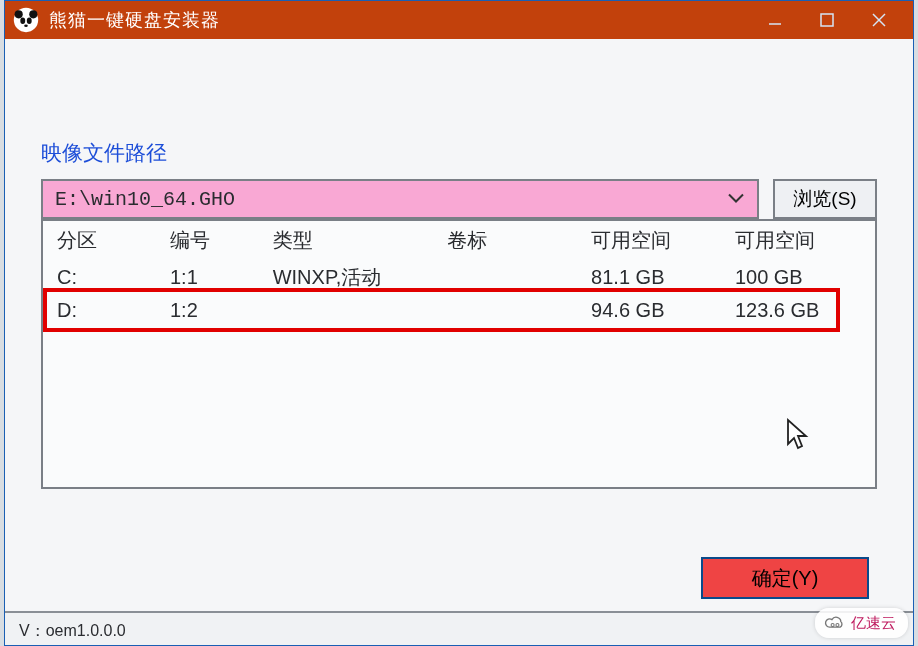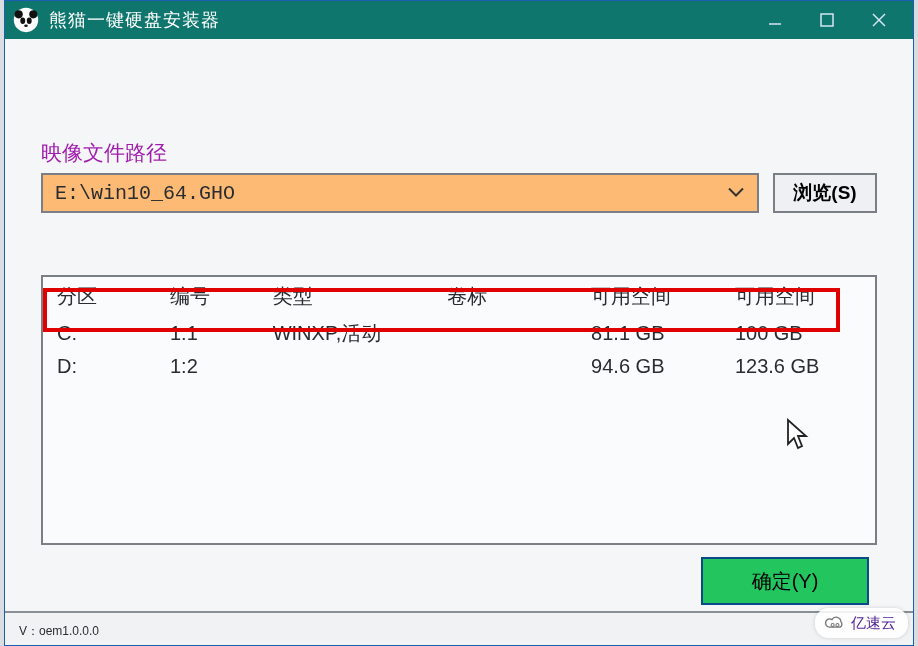--- a/index.html
+++ b/index.html
@@ -19,21 +19,21 @@
       position: absolute;
       left: 4px;
       top: 0;
       width: 910px;
       height: 646px;
       background: #f5f6f8;
       border: 1px solid #1a5fb4;
     }
     .titlebar {
       height: 38px;
-      background: #0f766e;
+      background: #c2410c;
       display: flex;
       align-items: center;
       padding: 0 8px;
       color: #fff;
       font-size: 18px;
     }
     .titlebar .icon-logo {
       width: 26px;
       height: 26px;
       margin-right: 10px;
@@ -53,33 +53,33 @@
       align-items: center;
       justify-content: center;
       color: #d5e5f5;
     }
     .content {
       padding: 0 36px;
     }
     .label-path {
       margin-top: 100px;
       font-size: 21px;
-      color: #a21caf;
-      margin-bottom: 6px;
+      color: #1d4ed8;
+      margin-bottom: 12px;
     }
     .path-row {
       display: flex;
       gap: 14px;
       align-items: stretch;
     }
     .path-input {
       flex: 1;
       height: 40px;
       border: 2px solid #7a7f86;
-      background: #fdba74;
+      background: #f9a8d4;
       padding: 0 12px;
       font-size: 20px;
       font-family: "Courier New", monospace;
       color: #2a2c30;
       display: flex;
       align-items: center;
       position: relative;
     }
     .path-input .chevron {
       position: absolute;
@@ -90,24 +90,22 @@
     .browse-btn {
       width: 104px;
       height: 40px;
       border: 2px solid #7a7f86;
       background: #eef0f3;
       font-size: 19px;
       display: flex;
       align-items: center;
       justify-content: center;
       cursor: pointer;
-      font-weight: bold;
     }
     .table-wrap {
-      margin-top: 62px;
       border: 2px solid #7a7f86;
       background: #fafbfc;
       height: 270px;
       overflow: hidden;
     }
     table {
       width: 100%;
       border-collapse: collapse;
       font-size: 20px;
       color: #2a2c30;
@@ -135,60 +133,60 @@
       width: 797px;
       height: 44px;
       border: 4px solid #e10000;
       pointer-events: none;
     }
     .ok-btn {
       position: absolute;
       right: 44px;
       top: 556px;
       width: 168px;
-      height: 48px;
+      height: 42px;
       border: 2px solid #0a4a8a;
-      background: #22c55e;
+      background: #ef4444;
       font-size: 20px;
       display: flex;
       align-items: center;
       justify-content: center;
       cursor: pointer;
     }
     .footer {
       position: absolute;
       left: 0;
       bottom: 0;
       width: 100%;
       border-top: 2px solid #8a8f96;
       padding: 6px 14px 2px 14px;
       display: flex;
       align-items: center;
-      font-size: 12px;
+      font-size: 16px;
       color: #2a2c30;
       background: #f0f2f4;
       height: 34px;
       white-space: nowrap;
       overflow: hidden;
     }
     .footer .ver {
       margin-right: 50px;
     }
     .watermark {
       position: absolute;
       right: 10px;
       bottom: 8px;
       background: rgba(255,255,255,0.88);
       border-radius: 14px;
       padding: 4px 12px 4px 8px;
       display: flex;
       align-items: center;
       gap: 6px;
       font-size: 15px;
-      color: #4c1d95;
+      color: #be185d;
       box-shadow: 0 0 4px rgba(0,0,0,0.15);
     }
     .watermark .wm-icon {
       width: 22px;
       height: 22px;
     }
     .cursor-arrow {
       position: absolute;
       left: 786px;
       top: 418px;

